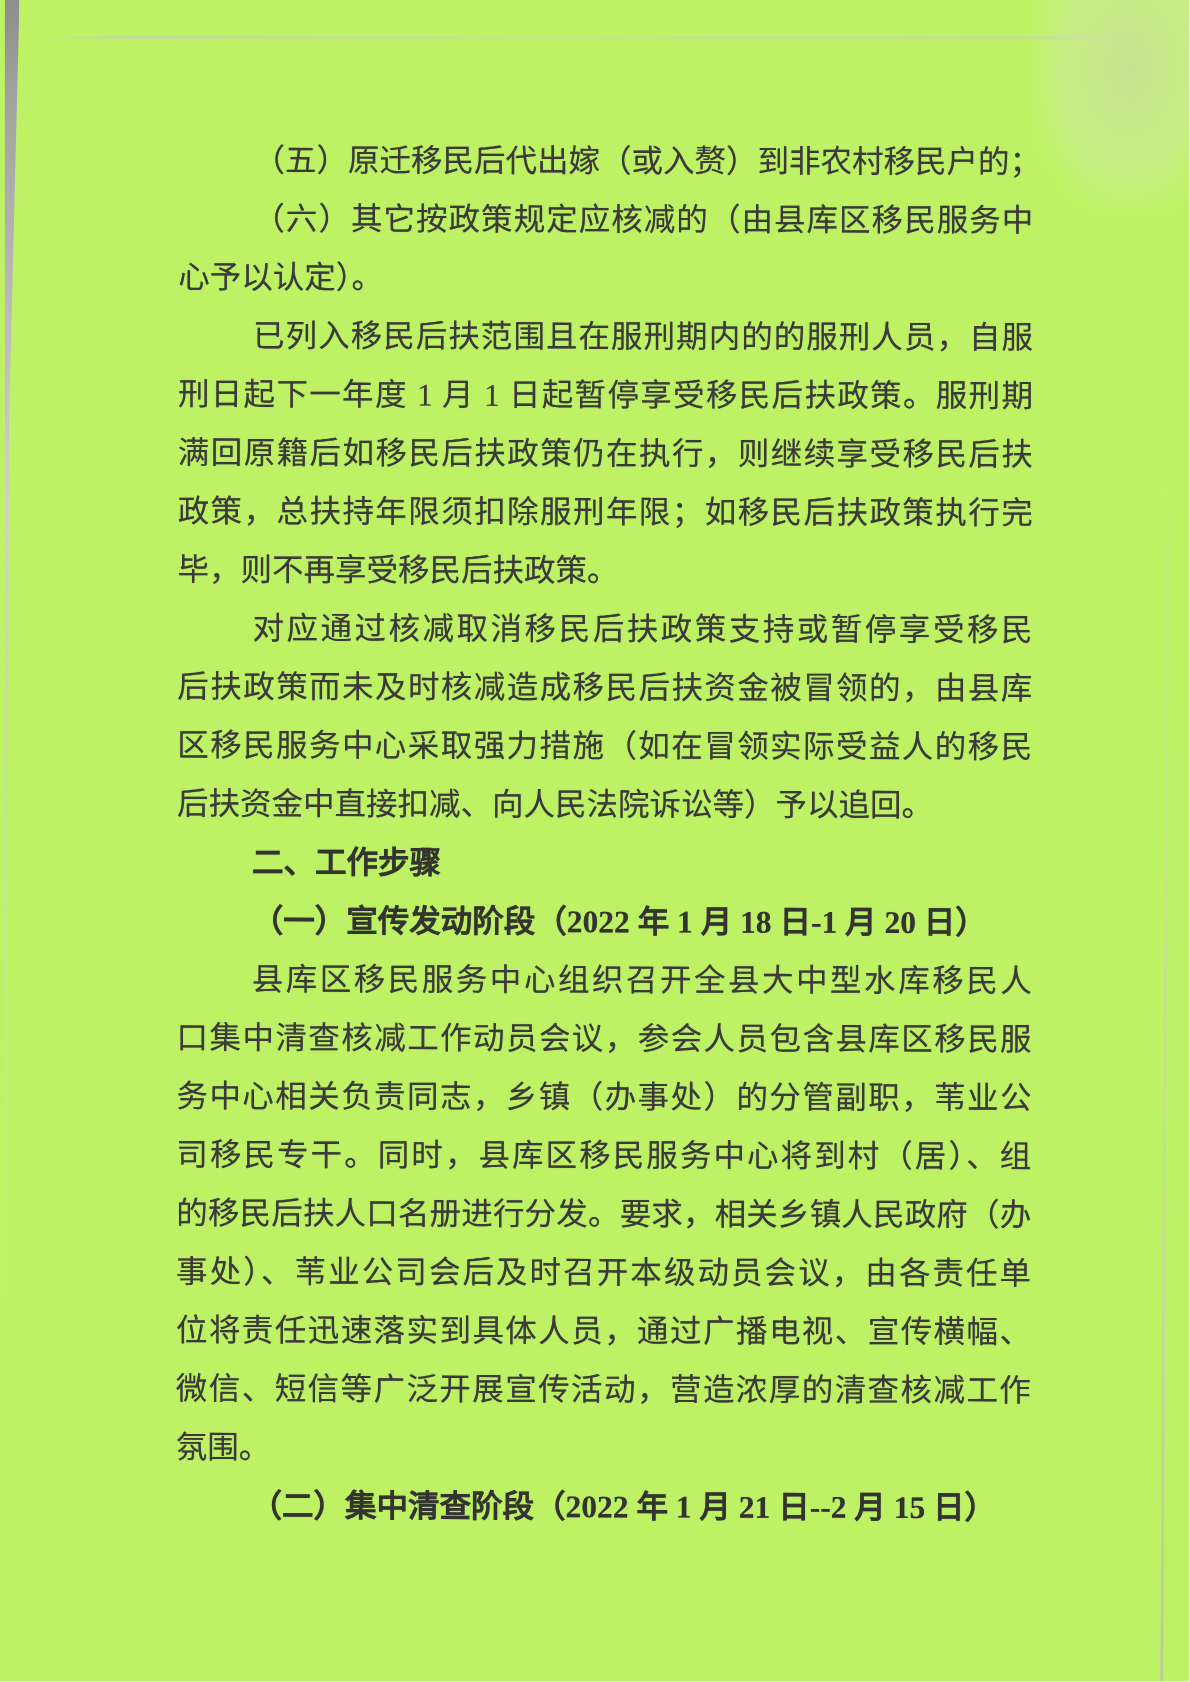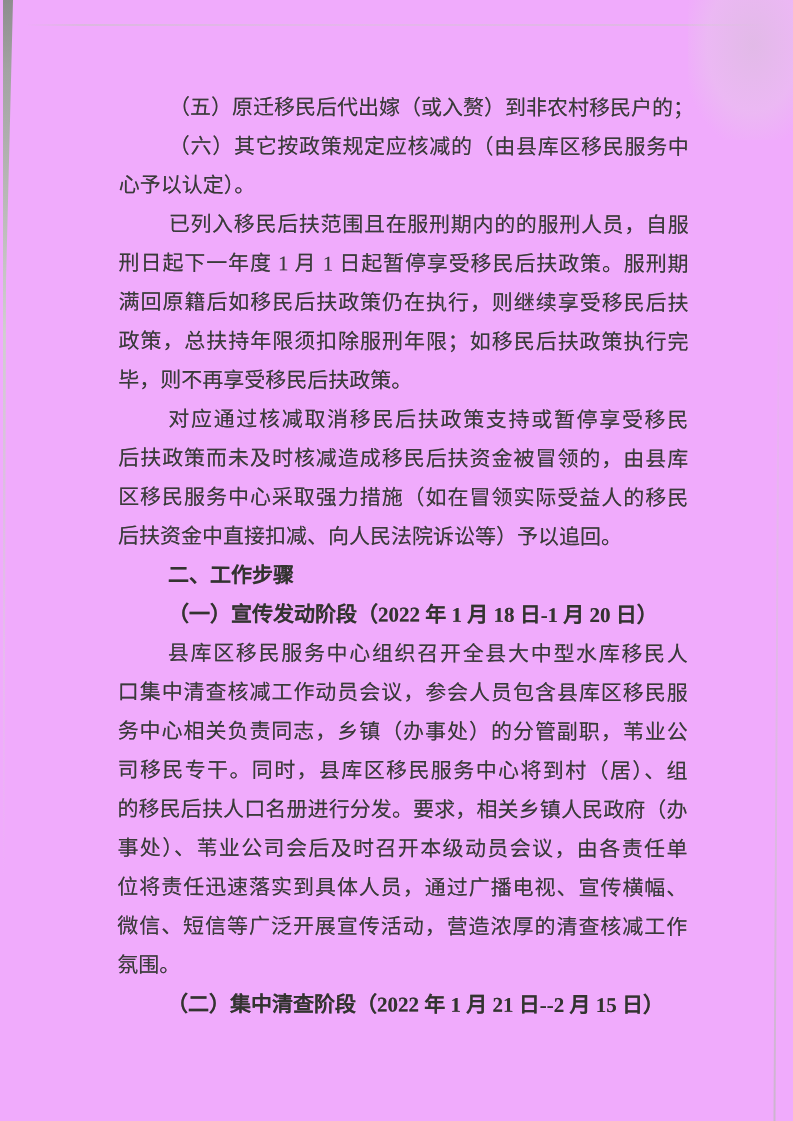--- a/index.html
+++ b/index.html
@@ -4,21 +4,21 @@
 <style>
   html, body {
     margin: 0;
     padding: 0;
     background: #ffffff;
   }
   .page {
     position: relative;
     width: 793px;
     height: 1121px;
-    background: #f0abfc;
+    background: #bef264;
     overflow: hidden;
     font-family: "Liberation Serif", "DejaVu Serif", serif;
   }
   
   .artifact { position: absolute; pointer-events: none; }
   .artifact-left {
     left: 3px; top: 0; width: 10px; height: 880px;
     background: linear-gradient(to bottom,
       #8d8d8d 0%, #a3a3a3 8%, #b8b8b6 22%, #cfcfcd 38%,
       rgba(205,205,203,0.55) 55%, rgba(215,215,213,0.35) 75%,

